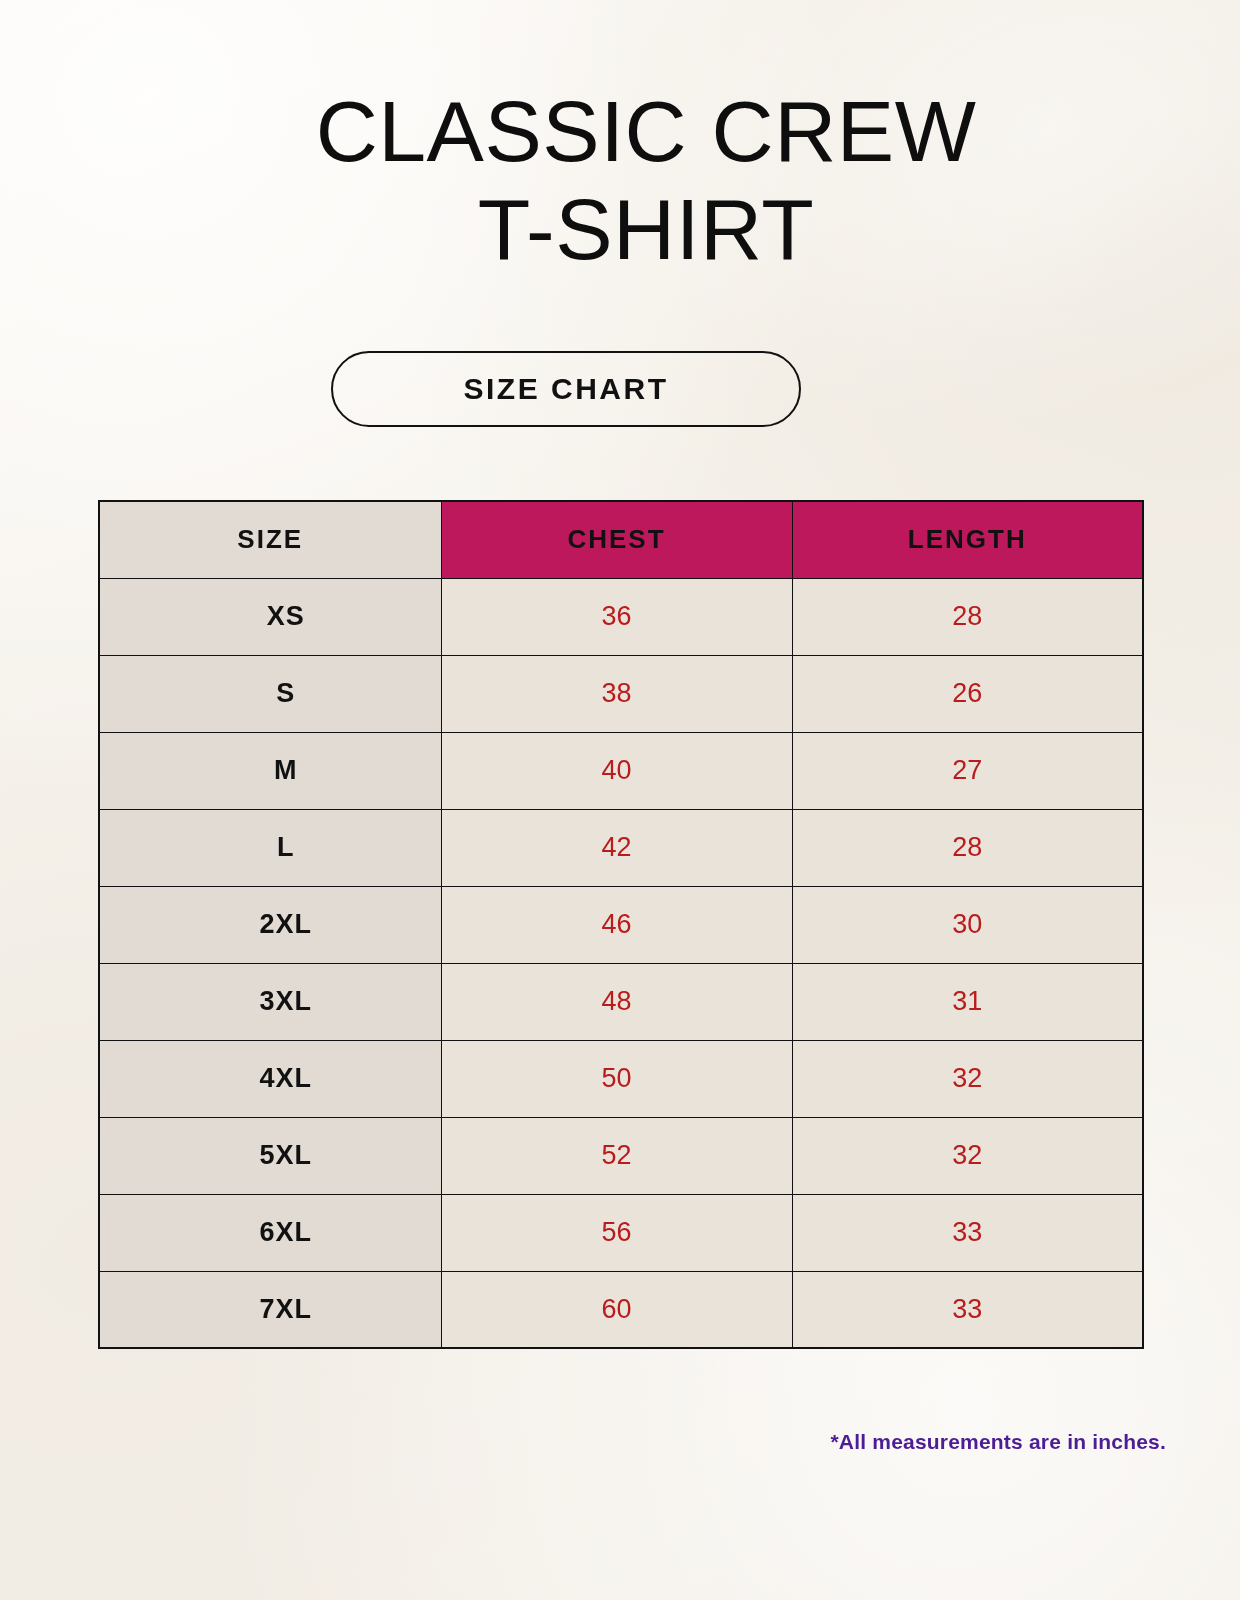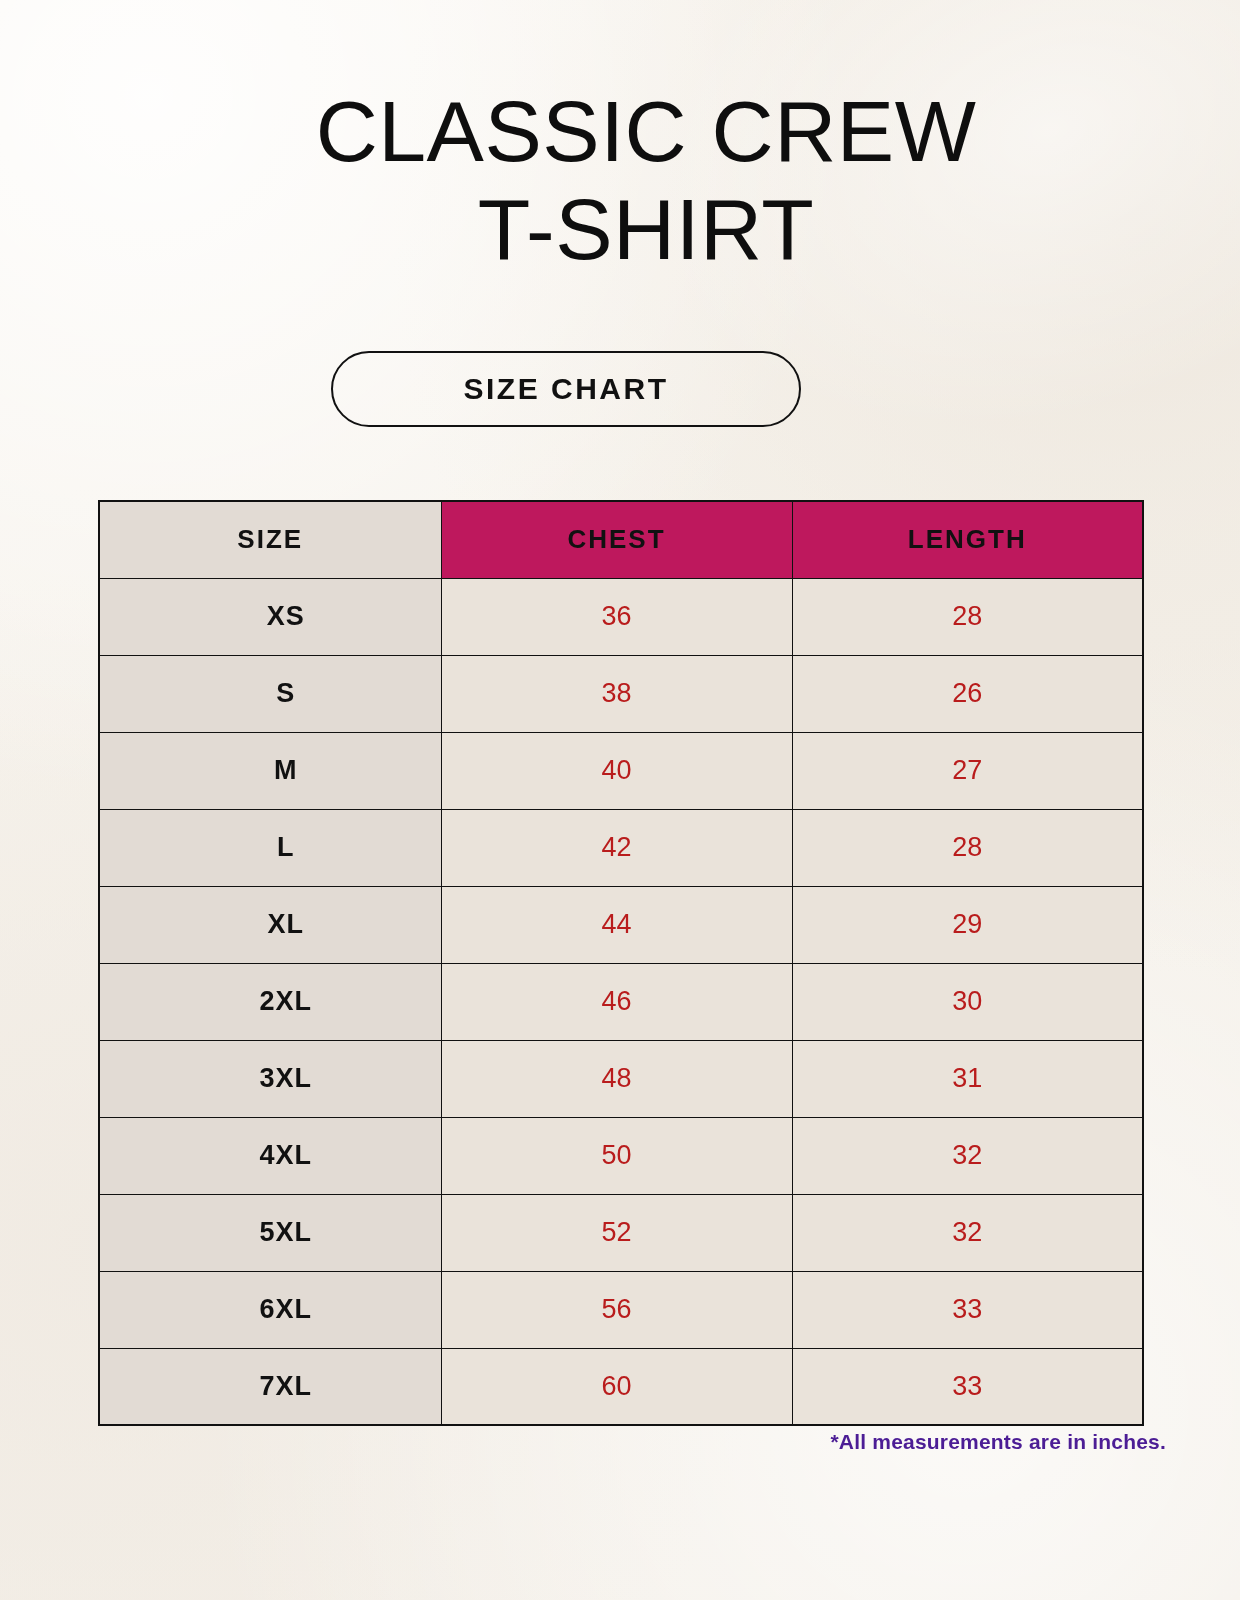--- a/index.html
+++ b/index.html
@@ -190,25 +190,20 @@
           <td class="cell-size">M</td>
           <td class="cell-value">40</td>
           <td class="cell-value">27</td>
         </tr>
         <tr>
           <td class="cell-size">L</td>
           <td class="cell-value">42</td>
           <td class="cell-value">28</td>
         </tr>
         <tr>
-          <td class="cell-size">XL</td>
-          <td class="cell-value">44</td>
-          <td class="cell-value">29</td>
-        </tr>
-        <tr>
           <td class="cell-size">2XL</td>
           <td class="cell-value">46</td>
           <td class="cell-value">30</td>
         </tr>
         <tr>
           <td class="cell-size">3XL</td>
           <td class="cell-value">48</td>
           <td class="cell-value">31</td>
         </tr>
         <tr>

